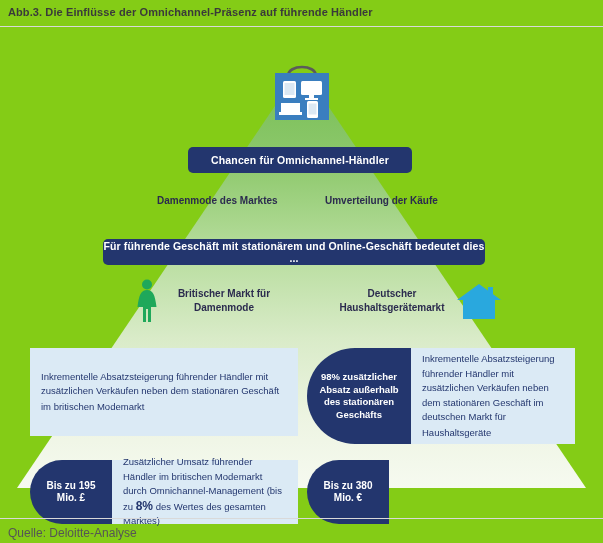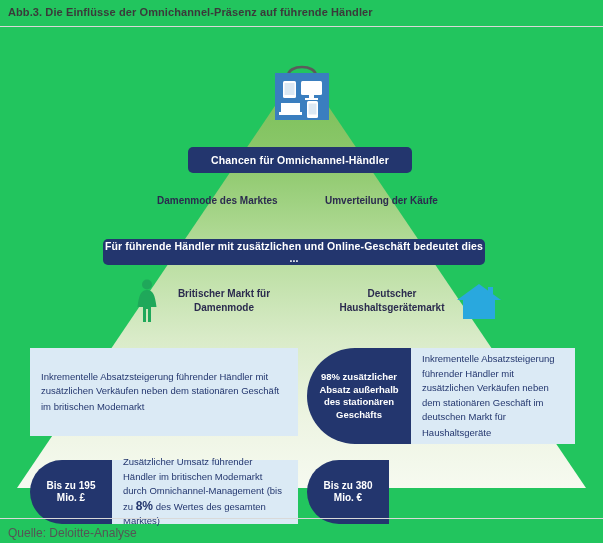--- a/index.html
+++ b/index.html
@@ -5,21 +5,21 @@
   * { box-sizing: border-box; margin: 0; padding: 0; }
   html, body {
     width: 603px; height: 543px;
     background: #ffffff;
     font-family: "Liberation Sans", sans-serif;
     overflow: hidden;
   }
   #root {
     position: relative;
     width: 603px; height: 543px;
-    background: #22c55e;
+    background: #84cc16;
   }
 
   
   .title {
     position: absolute;
     left: 8px; top: 6px;
     font-size: 11px;
     font-weight: bold;
     color: #3a3a3a;
     letter-spacing: 0.1px;
@@ -212,21 +212,21 @@
         <rect x="39" y="45" width="11" height="17" rx="1.5" fill="#ffffff"></rect>
         <rect x="40.5" y="47.5" width="8" height="11" fill="#3a7ebf" opacity="0.18"></rect>
       </svg>
     </div>
 
     <div class="banner banner-top">Chancen für Omnichannel-Händler</div>
 
     <div class="mid-label mid-label-left">Damenmode des Marktes</div>
     <div class="mid-label mid-label-right">Umverteilung der Käufe</div>
 
-    <div class="banner banner-mid">Für führende Händler mit zusätzlichen und Online-Geschäft bedeutet dies ...</div>
+    <div class="banner banner-mid">Für führende Geschäft mit stationärem und Online-Geschäft bedeutet dies ...</div>
 
     <div class="market market-right">
       <div class="market-text">Deutscher Haushaltsgerätemarkt</div>
       <svg class="house-icon" viewBox="0 0 46 36">
         <rect x="32" y="4" width="5" height="10" fill="#29a8de"></rect>
         <polygon points="23,1 45,17 1,17" fill="#29a8de"></polygon>
         <rect x="7" y="16" width="32" height="20" fill="#29a8de"></rect>
       </svg>
     </div>
 

